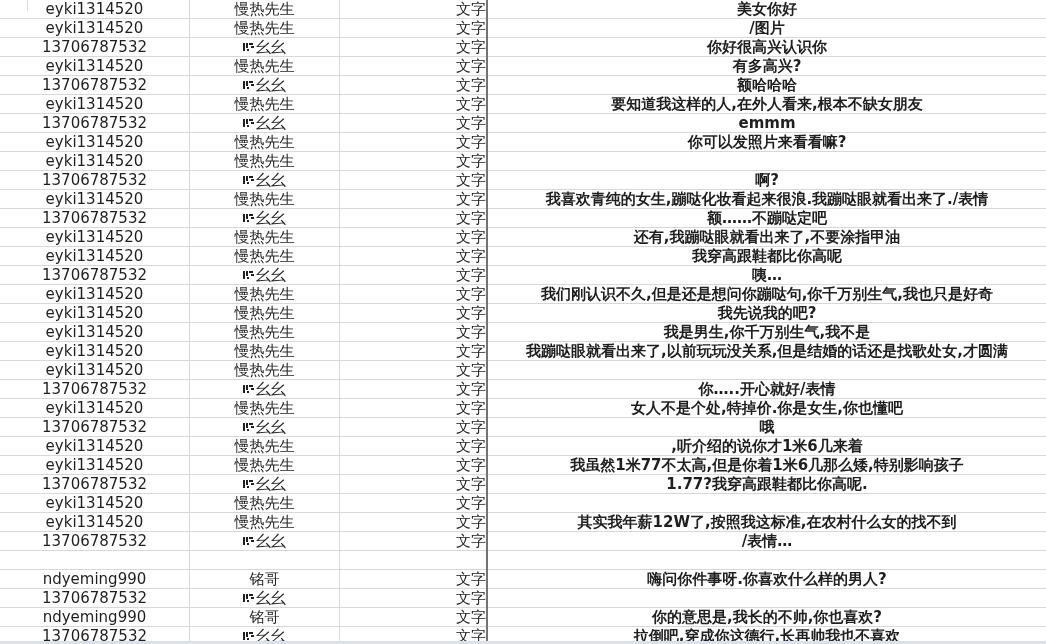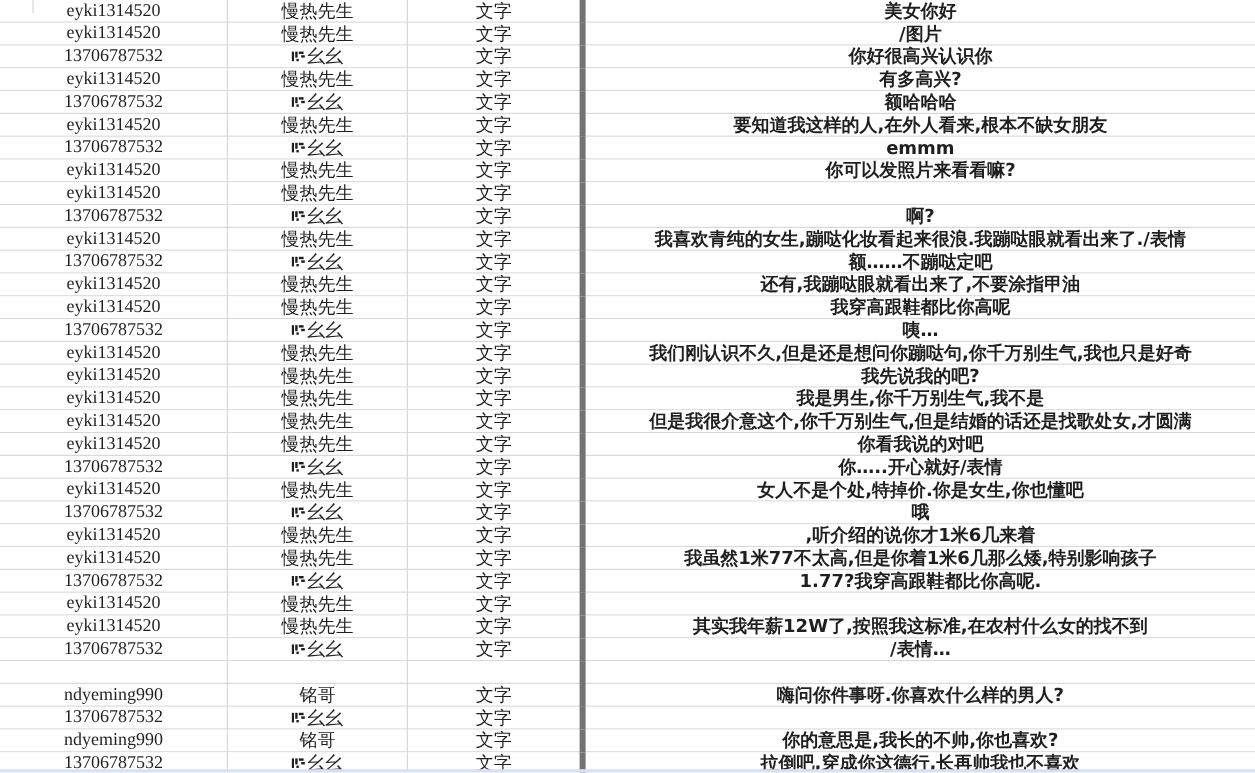--- a/index.html
+++ b/index.html
@@ -25,23 +25,23 @@
     border-bottom: 1px solid #d8d8d8;
     background: #ffffff;
   }
   .cell {
     box-sizing: border-box;
     text-align: center;
     white-space: nowrap;
     overflow: hidden;
     height: 19px;
   }
-  .c-account  { width: 190px; border-right: 1px solid #d8d8d8; font-family: Liberation Serif, serif; }
+  .c-account  { width: 190px; border-right: 1px solid #d8d8d8; }
   .c-nickname { width: 150px; border-right: 1px solid #d8d8d8; }
-  .c-type     { width: 148px; border-right: 5px solid #737373; }
+  .c-type     { width: 148px; border-right: 2px solid #737373; text-align: right; }
   .c-message  { width: 558px; font-weight: bold; }
   .glyph {
     display: inline-block;
     width: 12px; height: 11px;
     vertical-align: -1px;
     margin-right: 1px;
   }
   .tl-mark {
     position: absolute;
     left: 27px; top: 0;
@@ -201,27 +201,26 @@
       <div class="row">
         <div class="cell c-account">eyki1314520</div>
         <div class="cell c-nickname">慢热先生</div>
         <div class="cell c-type">文字</div>
         <div class="cell c-message">我是男生,你千万别生气,我不是</div>
       </div>
       <div class="row">
         <div class="cell c-account">eyki1314520</div>
         <div class="cell c-nickname">慢热先生</div>
         <div class="cell c-type">文字</div>
-        <div class="cell c-message">但是我很介意这个,你千万别生气,但是结婚的话还是找歌处女,才圆满</div>
-      </div>
-      <div class="row">
-        <div class="cell c-account">eyki1314520</div>
-        <div class="cell c-nickname">慢热先生</div>
-        <div class="cell c-type">文字</div>
-        <div class="cell c-message">你看我说的对吧</div>
+        <div class="cell c-message">我蹦哒眼就看出来了,以前玩玩没关系,但是结婚的话还是找歌处女,才圆满</div>
+      </div>
+      <div class="row">
+        <div class="cell c-account">eyki1314520</div>
+        <div class="cell c-nickname">慢热先生</div>
+        <div class="cell c-type">文字</div>
       </div>
       <div class="row">
         <div class="cell c-account">13706787532</div>
         <div class="cell c-nickname"><svg viewBox="0 0 12 11" class="glyph">
             <rect x="0" y="1" width="2" height="8" fill="#1f1f1f"></rect>
             <rect x="3" y="1" width="2" height="5" fill="#1f1f1f"></rect>
             <rect x="6" y="1" width="4" height="2" fill="#1f1f1f"></rect>
             <rect x="8" y="4" width="3" height="2" fill="#1f1f1f"></rect>
             <rect x="4" y="7" width="2" height="2" fill="#1f1f1f"></rect>
           </svg><span>幺幺</span></div>

